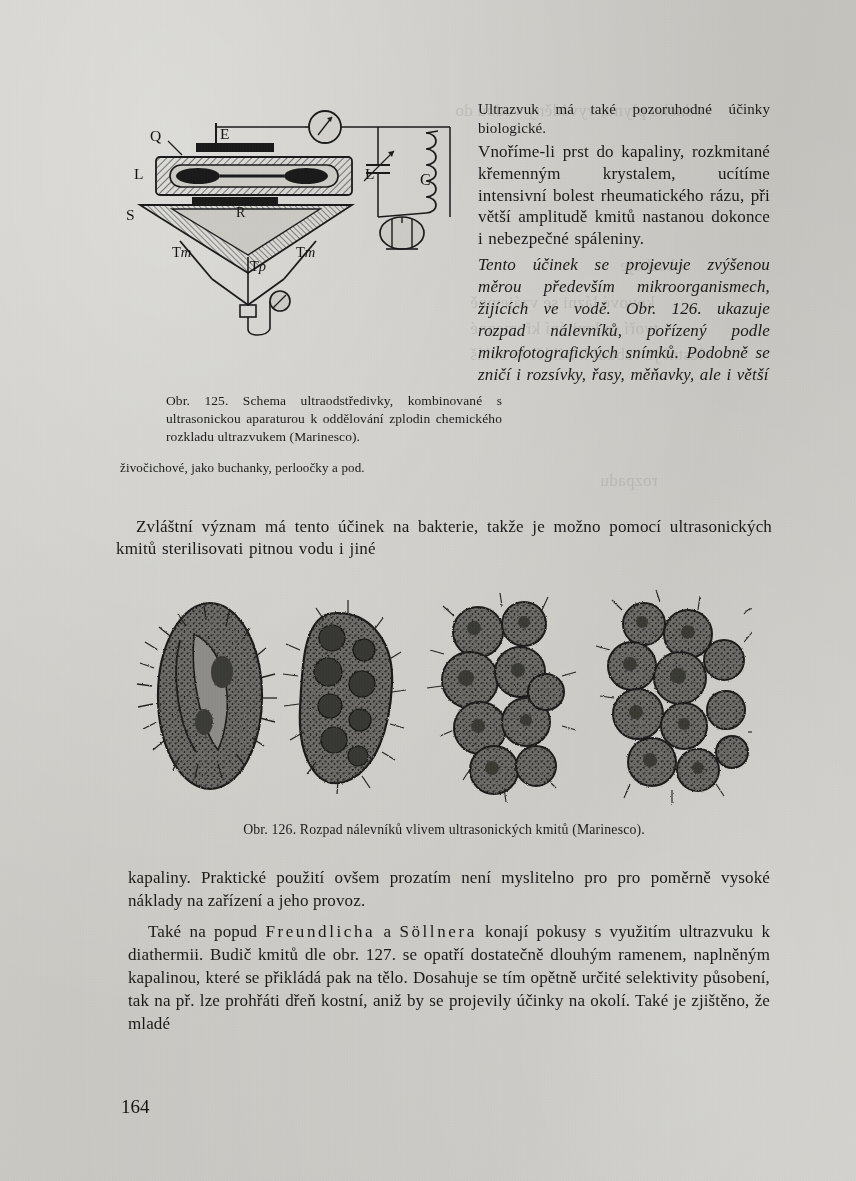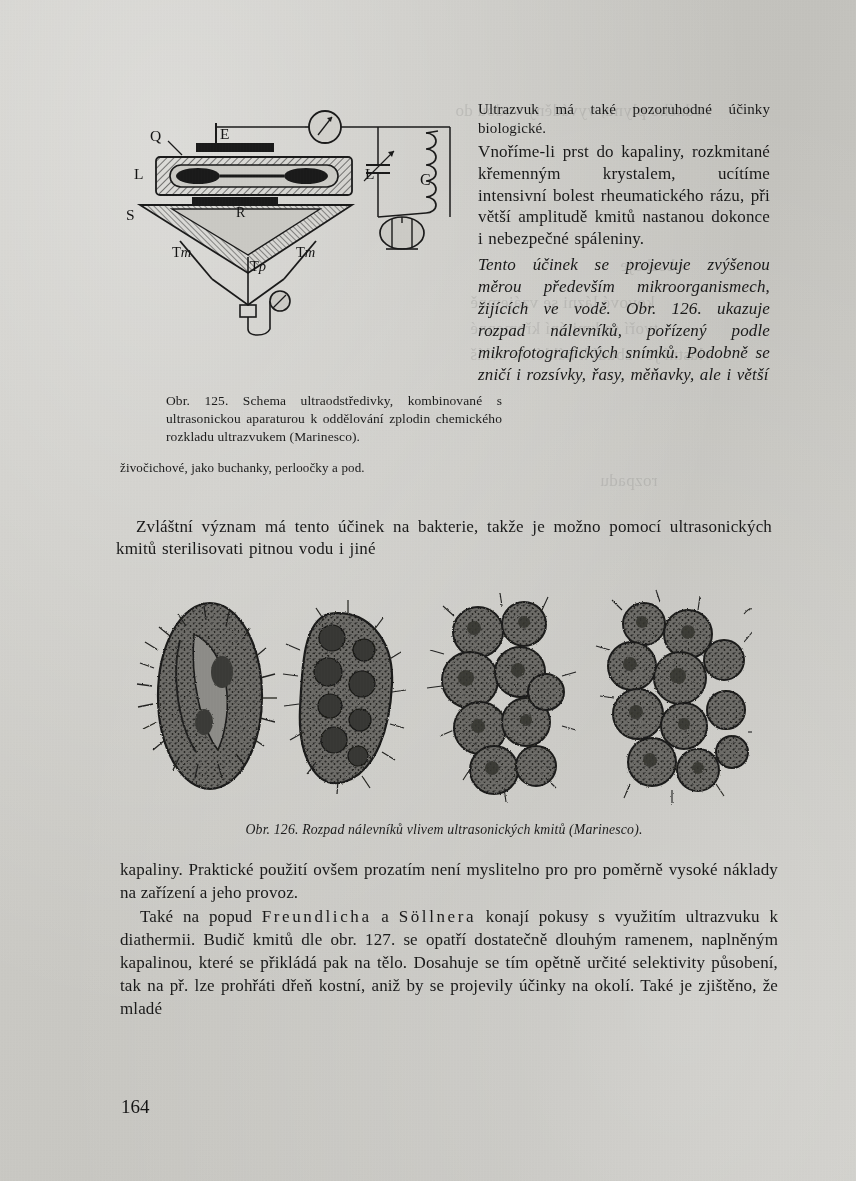--- a/index.html
+++ b/index.html
@@ -122,34 +122,33 @@
   }
   #cap126 {
     position: absolute;
     left: 132px;
     top: 822px;
     width: 624px;
     font-size: 13.8px;
     text-align: center;
     color: #1c1c1c;
     letter-spacing: 0.15px;
-    font-style: italic;
   }
 
   
   #body-bottom {
     left: 120px;
     top: 858px;
     width: 658px;
     font-size: 17px;
     line-height: 1.355;
     letter-spacing: 0.12px;
   }
   #body-bottom p {
-    margin: 0;
+    margin: 8px;
     text-align: justify;
   }
   #body-bottom p + p { margin-top: 1px; }
   .sp { letter-spacing: 2.6px; }
 
   #folio {
     position: absolute;
     left: 121px;
     top: 1096px;
     font-size: 19px;

